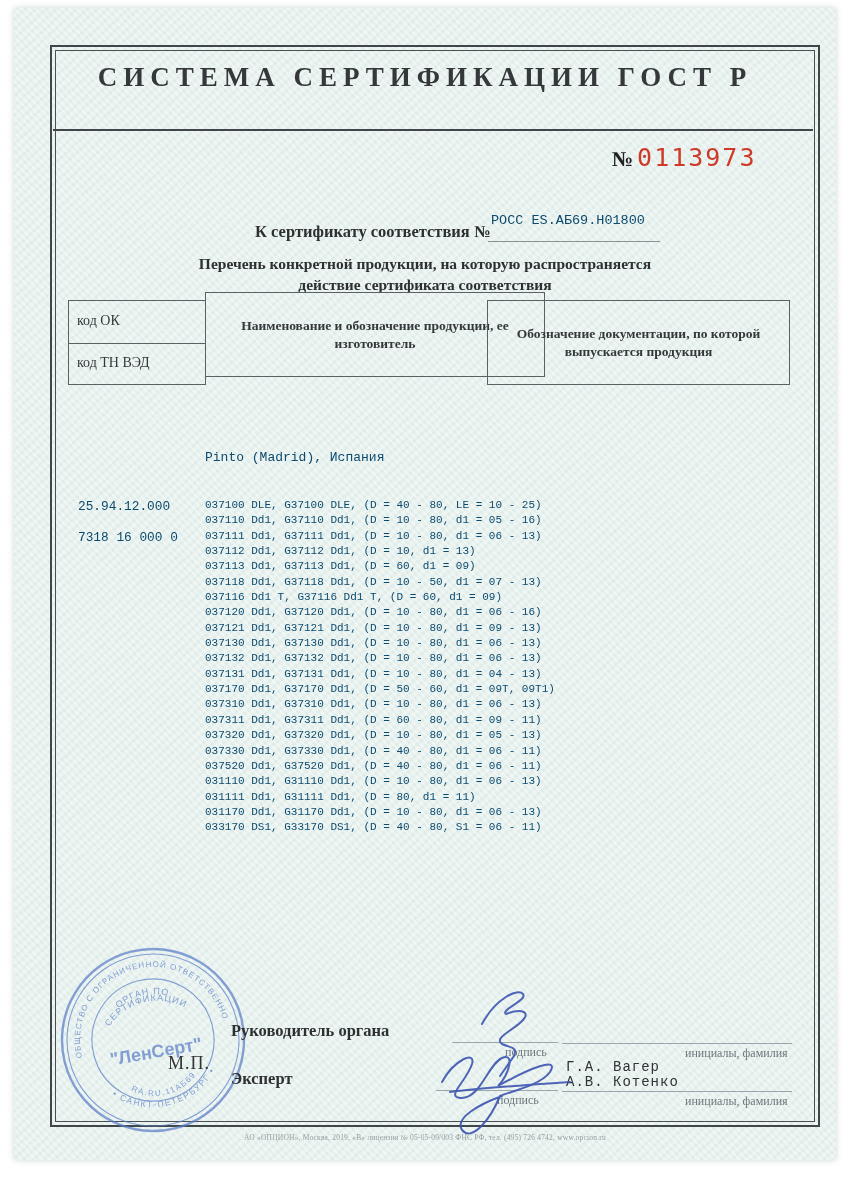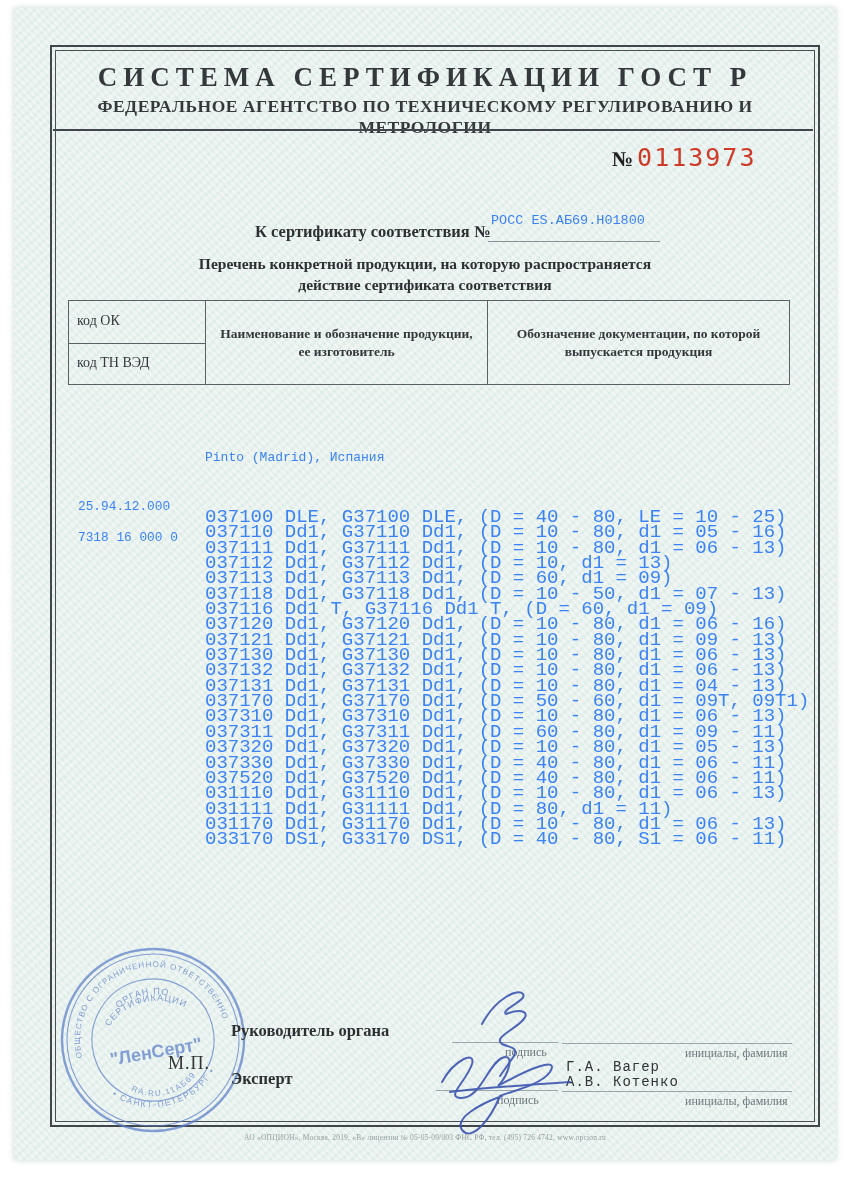--- a/index.html
+++ b/index.html
@@ -14,30 +14,30 @@
   .frame-inner{position:absolute;left:3px;top:3px;right:3px;bottom:3px;border:1px solid #4a4f53;}
   .abs{position:absolute;}
   .ctr{text-align:center;}
   .title{font-weight:bold;font-size:27px;letter-spacing:6px;color:#34383b;}
   .subtitle{font-weight:bold;font-size:17.5px;letter-spacing:.5px;color:#34383b;}
   .hdr-rule{position:absolute;height:2px;background:#41464a;}
   .blank-no-label{font-size:21px;color:#222;font-weight:bold;}
   .blank-no-value{font-family:"DejaVu Sans Mono",monospace;font-size:25px;letter-spacing:2px;}
   .appendix-title{font-weight:bold;font-size:24px;letter-spacing:3px;color:#303436;}
   .cert-label{font-size:16.5px;font-weight:600;color:#2d3032;}
-  .mono{font-family:"Liberation Mono","DejaVu Sans Mono",monospace;color:#3b82f6;}
+  .mono{font-family:"Liberation Mono","DejaVu Sans Mono",monospace;color:#0c4a6e;}
   .cert-no{font-size:13.5px;}
   .cert-line{position:absolute;height:1px;background:#8a9296;}
   .list-title{font-weight:bold;font-size:15.5px;color:#2d3032;}
   .tcell{position:absolute;border:1px solid #5a6064;box-sizing:border-box;}
   .tcell-label{font-size:14px;color:#34383b;}
   .tcell-head{font-weight:600;font-size:13.5px;line-height:18px;color:#34383b;
               display:flex;align-items:center;justify-content:center;text-align:center;padding:0 14px;}
   .manu{font-size:13px;line-height:19px;white-space:pre;}
-  .plist{font-size:19px;line-height:15.35px;white-space:pre;margin-top:12px;}
+  .plist{font-size:11px;line-height:15.35px;white-space:pre;}
   .pl{white-space:pre;}
   .code{font-size:12.8px;}
   .role{font-weight:bold;font-size:16.5px;color:#2d3032;}
   .sig-line{position:absolute;height:1px;background:#9aa6ab;}
   .sig-sub{font-size:12px;color:#6d787c;margin-left:35px;}
   .name{font-family:"Liberation Mono","DejaVu Sans Mono",monospace;font-size:14px;color:#303336;letter-spacing:1px;}
   .mp{font-size:18px;color:#333;letter-spacing:1px;}
   .footer{font-size:7.5px;color:#95a0a2;letter-spacing:.2px;}
   svg text{font-family:"Liberation Sans",sans-serif;}
 </style>
@@ -45,42 +45,41 @@
 <body>
 
 <div class="page">
   <div class="paper"></div>
 
   <div class="frame">
     <div class="frame-inner"></div>
   </div>
 
   <div class="abs ctr title" style="left:60px;top:62px;width:730px;text-align:center;">СИСТЕМА СЕРТИФИКАЦИИ ГОСТ Р</div>
-  <div class="abs ctr subtitle" style="left:56px;top:96px;width:738px;">ФЕДЕРАЛЬНОЕ АГЕНТСТВО ПО ТЕХНИЧЕСКОМУ РЕГУЛИРОВАНИЮ И МЕТРОЛОГИИ</div>
   <div class="hdr-rule" style="left:53px;top:129px;width:760px;"></div>
 
   <div class="abs" style="left:612px;top:143px;">
     <span class="blank-no-label">№</span>
     <span class="blank-no-value" style="color:#cf3a28;">0113973</span>
   </div>
 
 
   <div class="abs cert-label" style="left:255px;top:222px;">К сертификату соответствия №</div>
   <div class="abs mono cert-no" style="left:491px;top:213px;">РОСС ES.АБ69.Н01800</div>
   <div class="cert-line abs" style="left:488px;top:241px;width:172px;"></div>
 
   <div class="abs ctr list-title" style="left:60px;top:255px;width:730px;">Перечень конкретной продукции,  на которую распространяется</div>
   <div class="abs ctr list-title" style="left:60px;top:276px;width:730px;">действие сертификата соответствия</div>
 
   <div class="tcell" style="left:68px;top:300px;width:138px;height:85px;">
     <div class="abs tcell-label" style="left:8px;top:12px;">код ОК</div>
     <div class="abs" style="left:0;top:42px;width:136px;height:1px;background:#5a6064;"></div>
     <div class="abs tcell-label" style="left:8px;top:54px;">код ТН ВЭД</div>
   </div>
-  <div class="tcell tcell-head" style="left:205px;top:300px;width:283px;height:85px;">Наименование и обозначение продукции, ее изготовитель</div>
+  <div class="tcell tcell-head" style="left:205px;top:292px;width:340px;height:85px;">Наименование и обозначение продукции, ее изготовитель</div>
   <div class="tcell tcell-head" style="left:487px;top:300px;width:303px;height:85px;">Обозначение документации, по которой выпускается продукция</div>
 
   <div class="abs mono manu" style="left:205px;top:410px;">
     <div>Pinto (Madrid), Испания</div>
   </div>
 
   <div class="abs mono code" style="left:78px;top:499px;text-align:center;">25.94.12.000</div>
   <div class="abs mono code" style="left:78px;top:530px;">7318 16 000 0</div>
 
   <div class="abs mono plist" style="left:205px;top:498px;"><div class="pl">037100 DLE, G37100 DLE, (D = 40 - 80, LE = 10 - 25)</div><div class="pl">037110 Dd1, G37110 Dd1, (D = 10 - 80, d1 = 05 - 16)</div><div class="pl">037111 Dd1, G37111 Dd1, (D = 10 - 80, d1 = 06 - 13)</div><div class="pl">037112 Dd1, G37112 Dd1, (D = 10, d1 = 13)</div><div class="pl">037113 Dd1, G37113 Dd1, (D = 60, d1 = 09)</div><div class="pl">037118 Dd1, G37118 Dd1, (D = 10 - 50, d1 = 07 - 13)</div><div class="pl">037116 Dd1 T, G37116 Dd1 T, (D = 60, d1 = 09)</div><div class="pl">037120 Dd1, G37120 Dd1, (D = 10 - 80, d1 = 06 - 16)</div><div class="pl">037121 Dd1, G37121 Dd1, (D = 10 - 80, d1 = 09 - 13)</div><div class="pl">037130 Dd1, G37130 Dd1, (D = 10 - 80, d1 = 06 - 13)</div><div class="pl">037132 Dd1, G37132 Dd1, (D = 10 - 80, d1 = 06 - 13)</div><div class="pl">037131 Dd1, G37131 Dd1, (D = 10 - 80, d1 = 04 - 13)</div><div class="pl">037170 Dd1, G37170 Dd1, (D = 50 - 60, d1 = 09T, 09T1)</div><div class="pl">037310 Dd1, G37310 Dd1, (D = 10 - 80, d1 = 06 - 13)</div><div class="pl">037311 Dd1, G37311 Dd1, (D = 60 - 80, d1 = 09 - 11)</div><div class="pl">037320 Dd1, G37320 Dd1, (D = 10 - 80, d1 = 05 - 13)</div><div class="pl">037330 Dd1, G37330 Dd1, (D = 40 - 80, d1 = 06 - 11)</div><div class="pl">037520 Dd1, G37520 Dd1, (D = 40 - 80, d1 = 06 - 11)</div><div class="pl">031110 Dd1, G31110 Dd1, (D = 10 - 80, d1 = 06 - 13)</div><div class="pl">031111 Dd1, G31111 Dd1, (D = 80, d1 = 11)</div><div class="pl">031170 Dd1, G31170 Dd1, (D = 10 - 80, d1 = 06 - 13)</div><div class="pl">033170 DS1, G33170 DS1, (D = 40 - 80, S1 = 06 - 11)</div></div>

